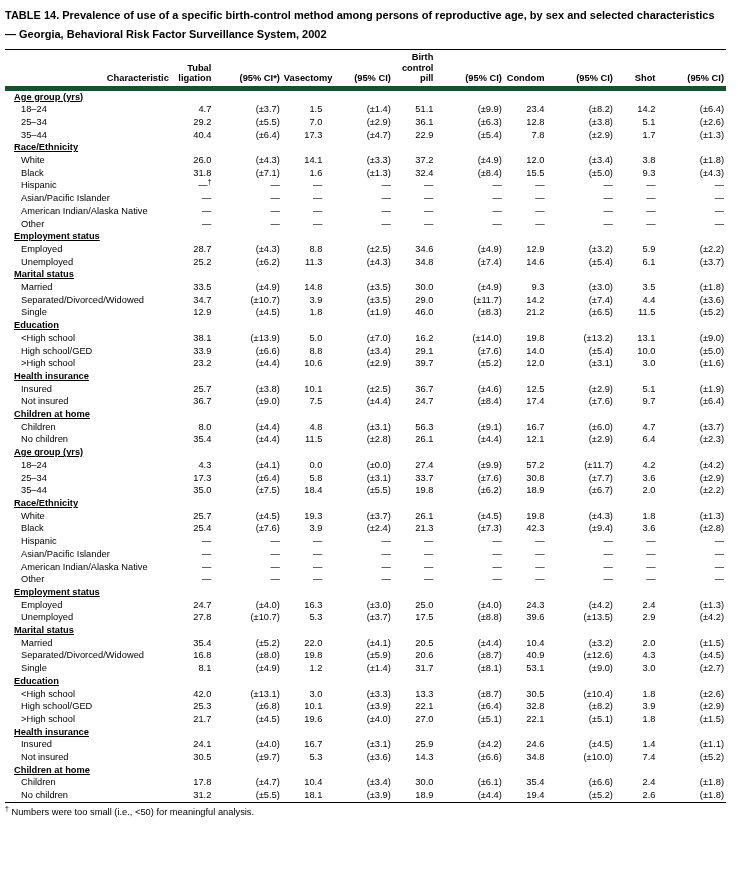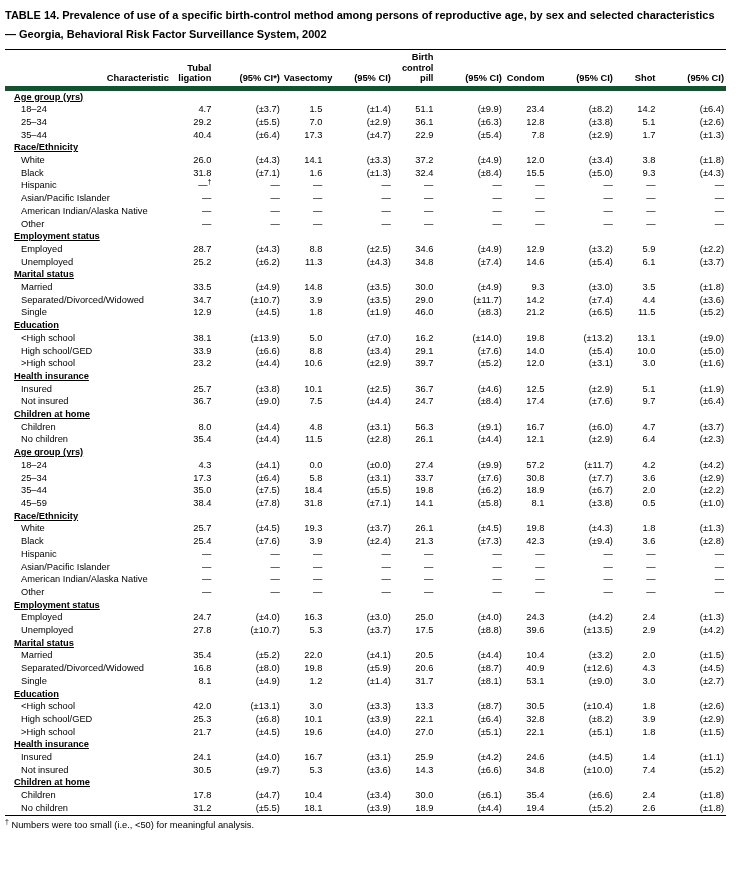--- a/index.html
+++ b/index.html
@@ -402,33 +402,20 @@
           <td class="val">18.4</td>
           <td class="ci">(±5.5)</td>
           <td class="val">19.8</td>
           <td class="ci">(±6.2)</td>
           <td class="val">18.9</td>
           <td class="ci">(±6.7)</td>
           <td class="val">2.0</td>
           <td class="ci">(±2.2)</td>
         </tr>
         <tr>
-          <td class="item-label">45–59</td>
-          <td class="val">38.4</td>
-          <td class="ci">(±7.8)</td>
-          <td class="val">31.8</td>
-          <td class="ci">(±7.1)</td>
-          <td class="val">14.1</td>
-          <td class="ci">(±5.8)</td>
-          <td class="val">8.1</td>
-          <td class="ci">(±3.8)</td>
-          <td class="val">0.5</td>
-          <td class="ci">(±1.0)</td>
-        </tr>
-        <tr>
           <td class="subsec-label" colspan="11">Race/Ethnicity</td>
         </tr>
         <tr>
           <td class="item-label">White</td>
           <td class="val">25.7</td>
           <td class="ci">(±4.5)</td>
           <td class="val">19.3</td>
           <td class="ci">(±3.7)</td>
           <td class="val">26.1</td>
           <td class="ci">(±4.5)</td>

